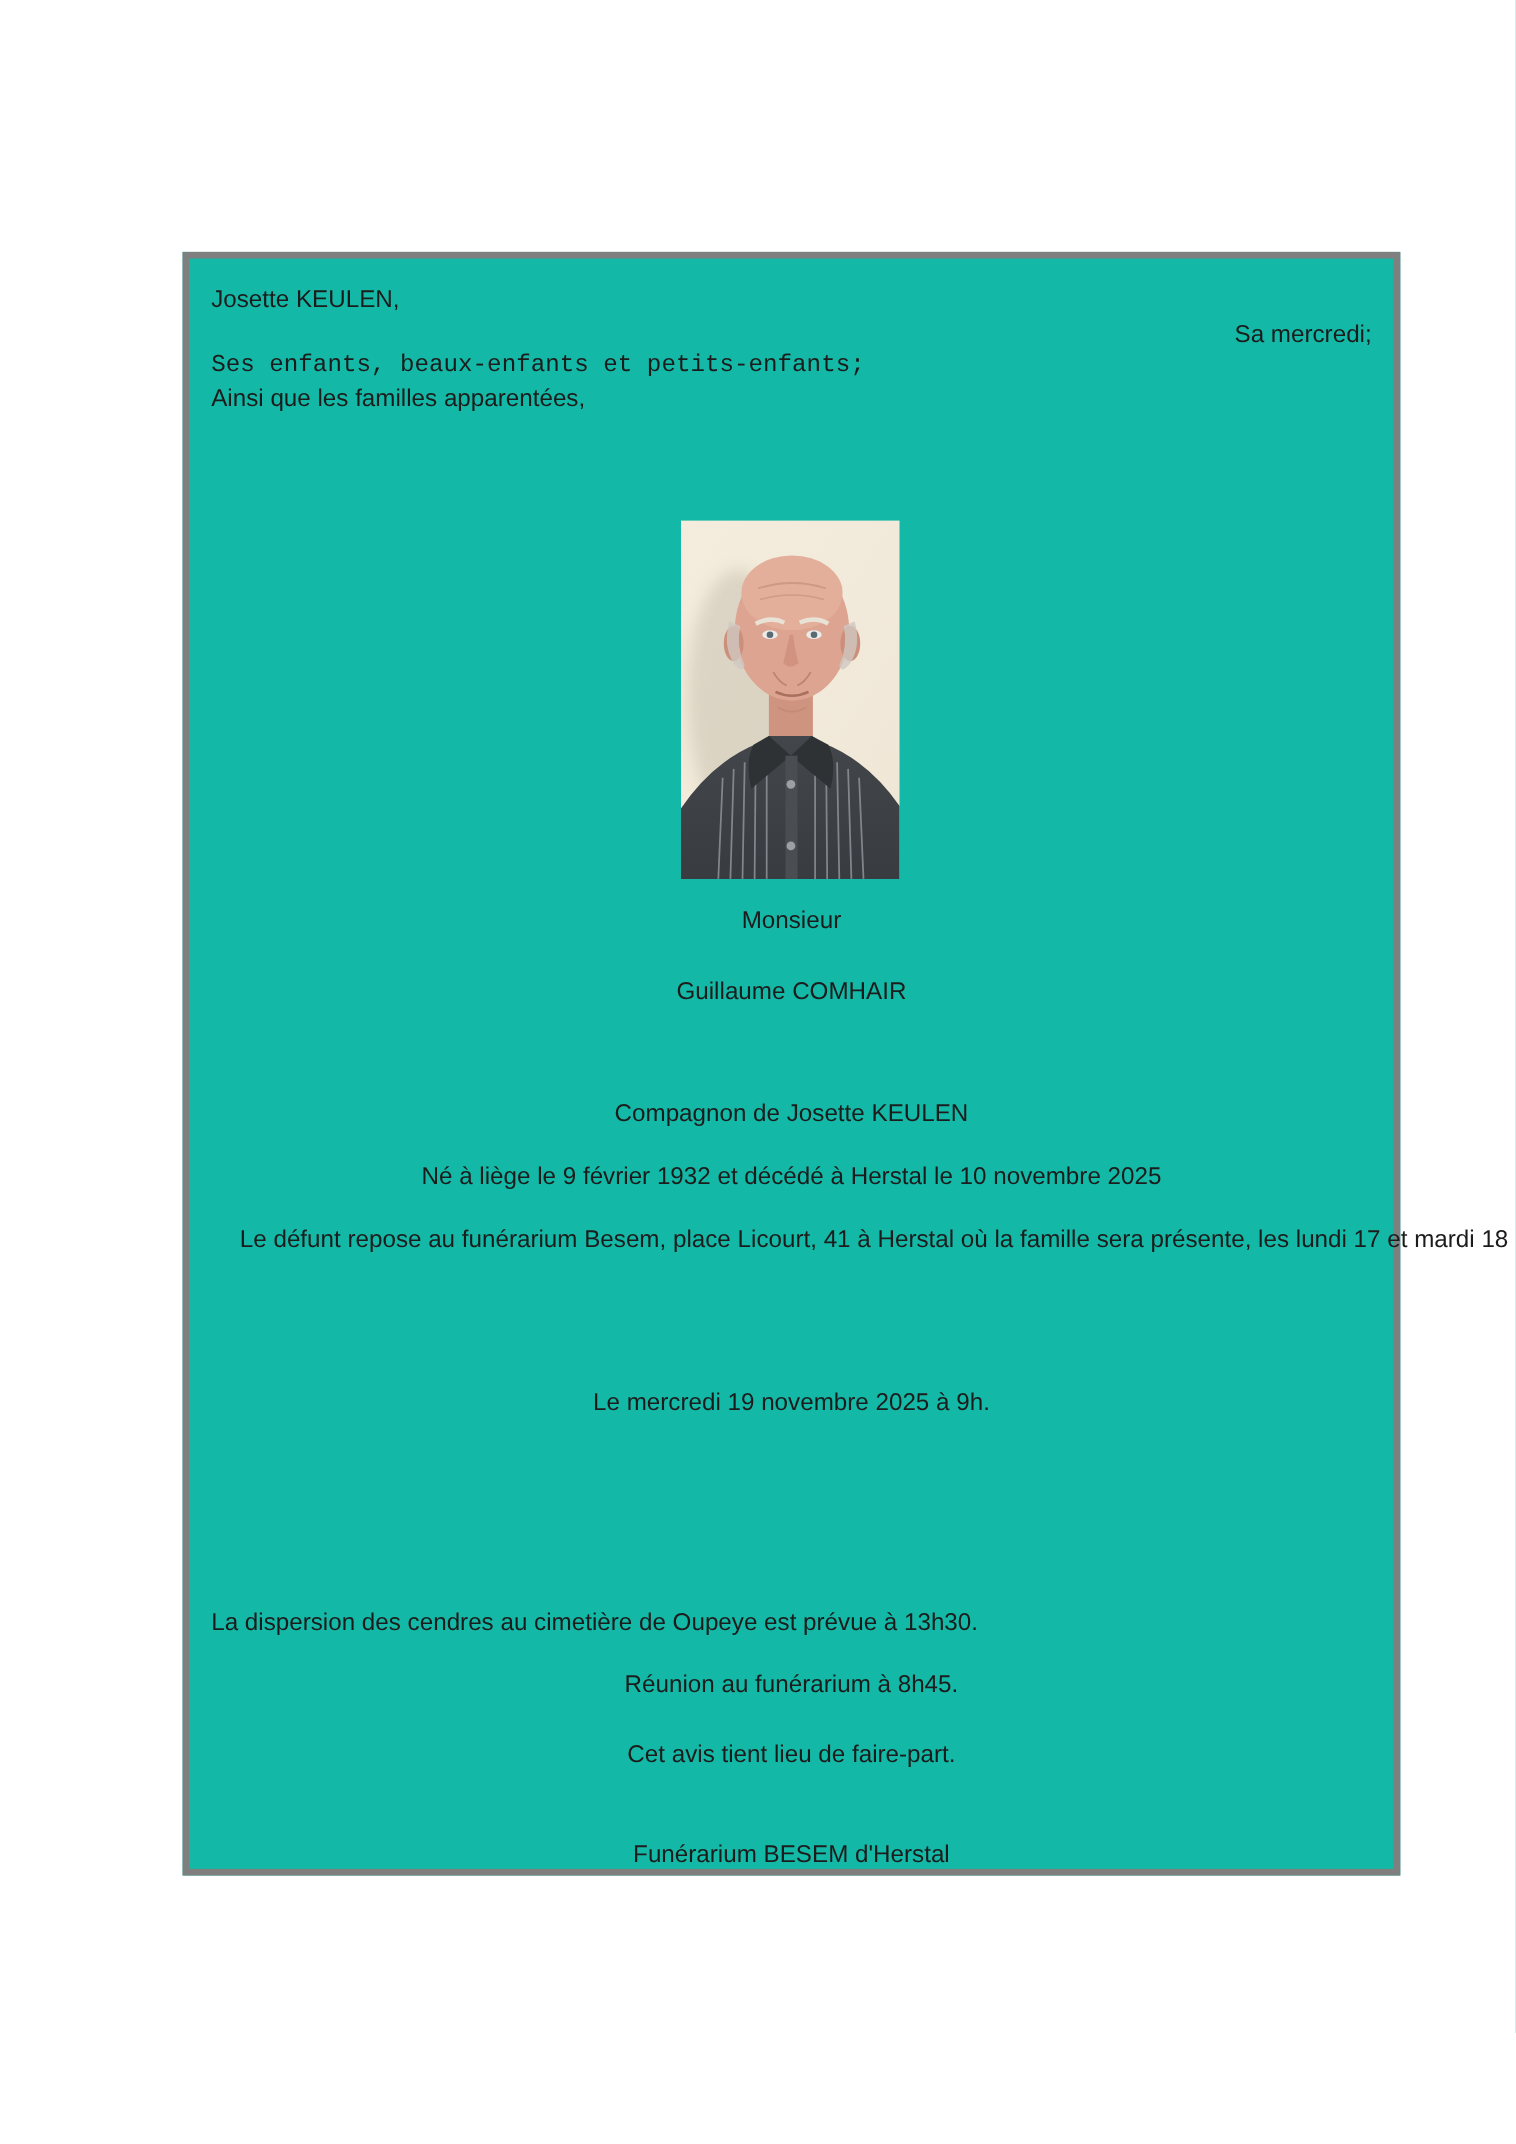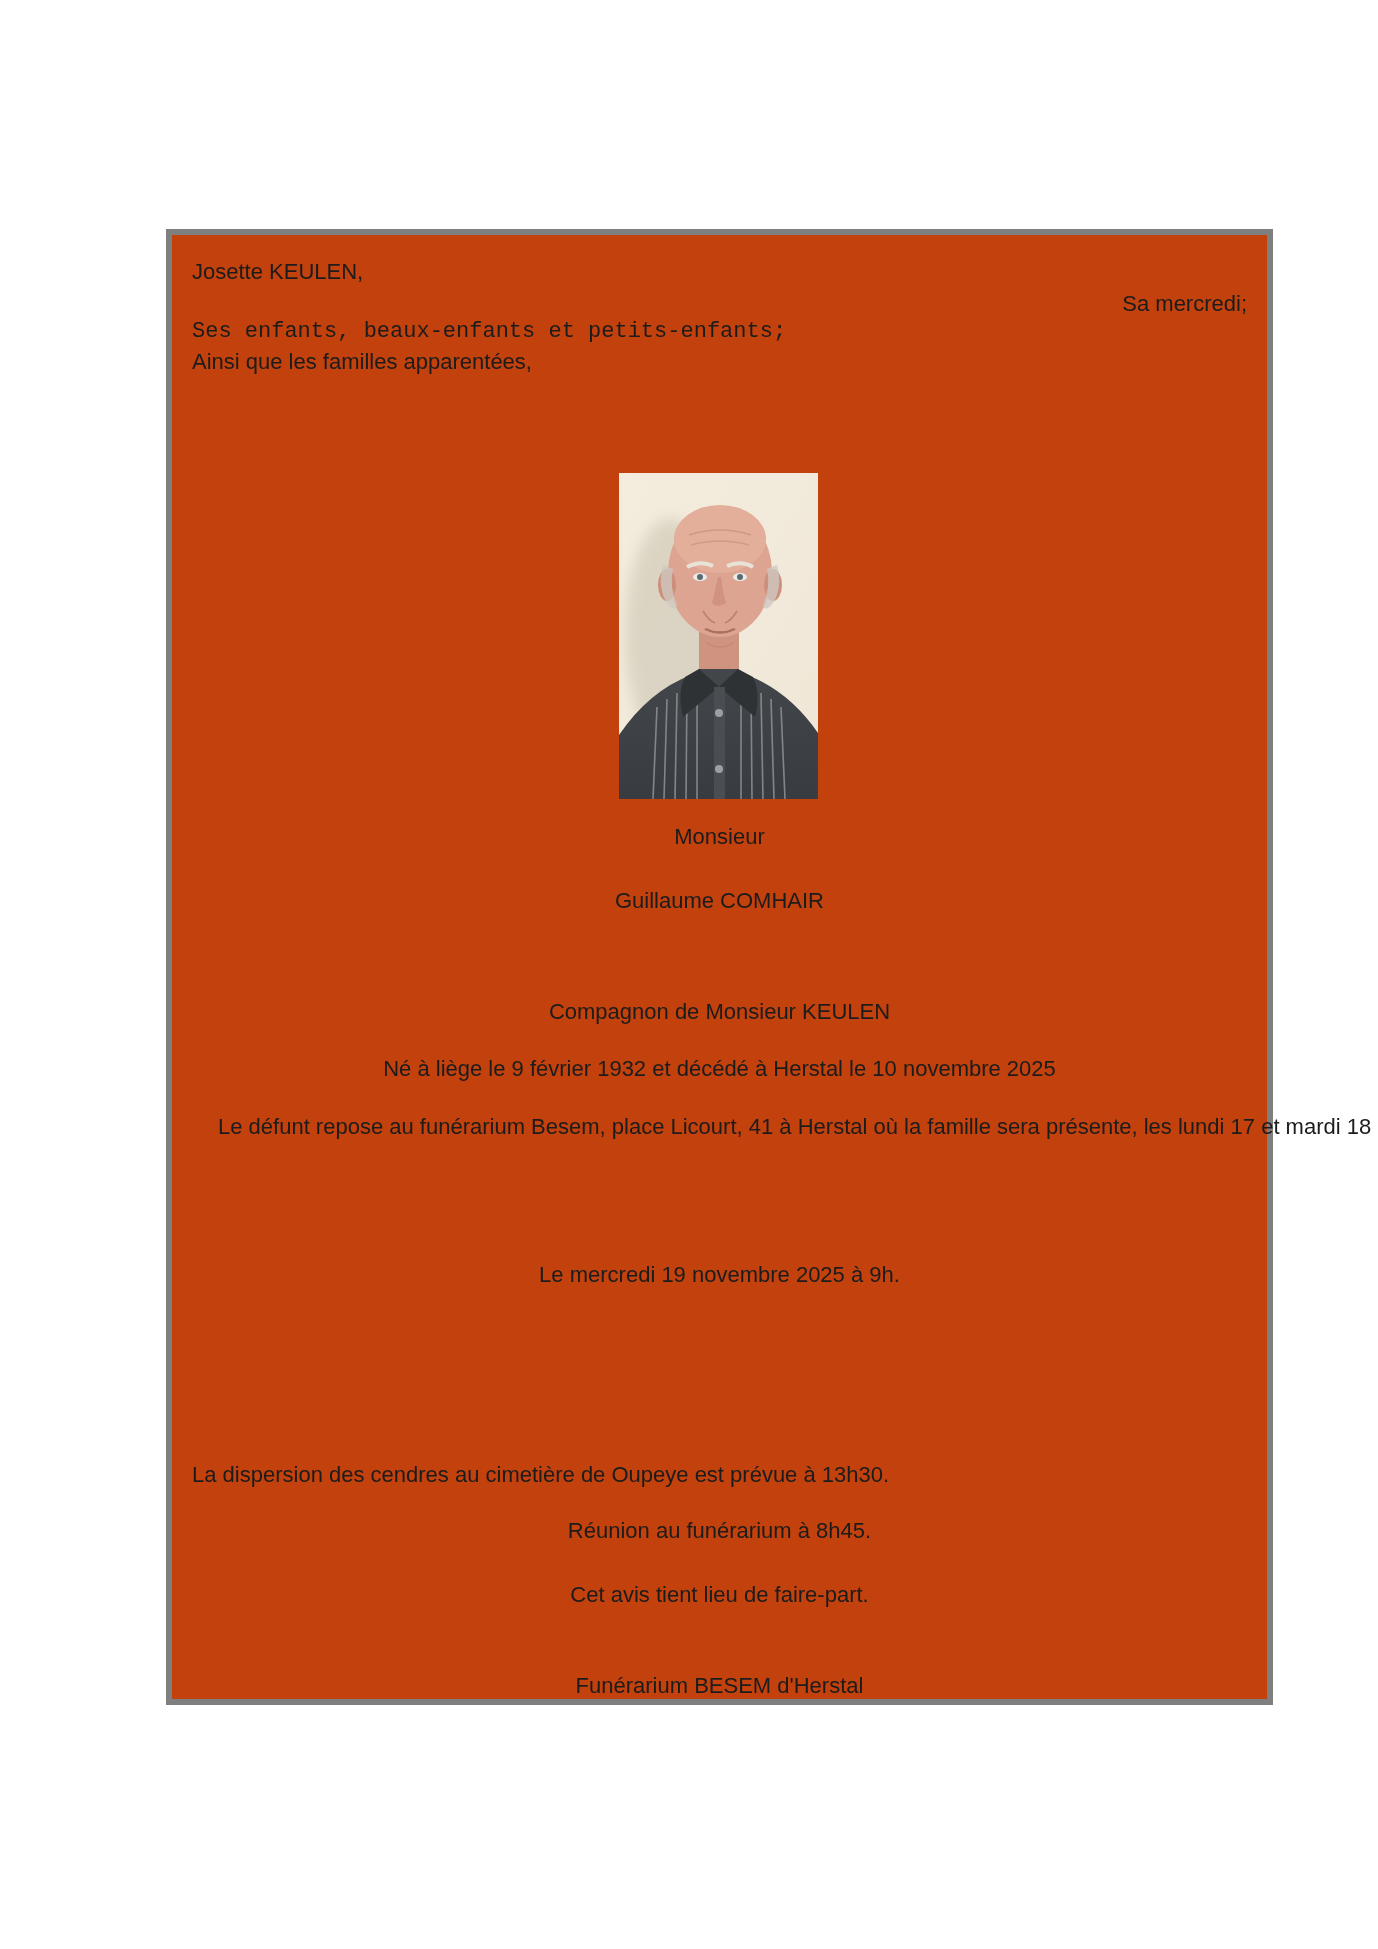--- a/index.html
+++ b/index.html
@@ -8,21 +8,21 @@
     background:#ffffff;
     font-family:"Liberation Sans","DejaVu Sans",sans-serif;
     color:#1c1c1c;
     position:relative;
   }
   .notice-box{
     position:absolute;
     left:166px;top:229px;
     width:1107px;height:1476px;
     box-sizing:border-box;
-    background:#c2410c;
+    background:#14b8a6;
     border:6px solid #7f7f7f;
   }
   .notice-box p, .notice-box h1{
     position:absolute;margin:0;padding:0;
     font-size:22px;line-height:1.25;font-weight:400;
     white-space:nowrap;
   }
   .align-left{left:20px;text-align:left;}
   .align-right{left:0;right:20px;text-align:right;}
   .align-center{left:0;right:0;text-align:center;}
@@ -132,21 +132,21 @@
       <path d="M119 196 L100 214 L136 244 Q142 220 134 204 Z" fill="#2e3235"></path>
 
       <rect x="95" y="214" width="11" height="112" fill="#4a4e52"></rect>
       <circle cx="100" cy="240" r="4" fill="#9aa0a4"></circle>
       <circle cx="100" cy="296" r="4" fill="#9aa0a4"></circle>
     </svg>
   </div>
 
   <p class="align-center line-monsieur">Monsieur</p>
   <h1 class="align-center line-name">Guillaume COMHAIR</h1>
-  <p class="align-center line-compagnon">Compagnon de Monsieur KEULEN</p>
+  <p class="align-center line-compagnon">Compagnon de Josette KEULEN</p>
   <p class="align-center line-dates">Né à liège le 9 février 1932 et décédé à Herstal le 10 novembre 2025</p>
   <p class="line-repose">Le défunt repose au funérarium Besem, place Licourt, 41 à Herstal où la famille sera présente, les lundi 17 et mardi 18 novembre 2025 de 17h à 19h.</p>
   <p class="align-center line-mercredi">Le mercredi 19 novembre 2025 à 9h.</p>
   <p class="align-left line-dispersion">La dispersion des cendres au cimetière de Oupeye est prévue à 13h30.</p>
   <p class="align-center line-reunion">Réunion au funérarium à 8h45.</p>
   <p class="align-center line-avis">Cet avis tient lieu de faire-part.</p>
   <p class="align-center line-fhome">Funérarium BESEM d'Herstal</p>
 
 </div>
 

